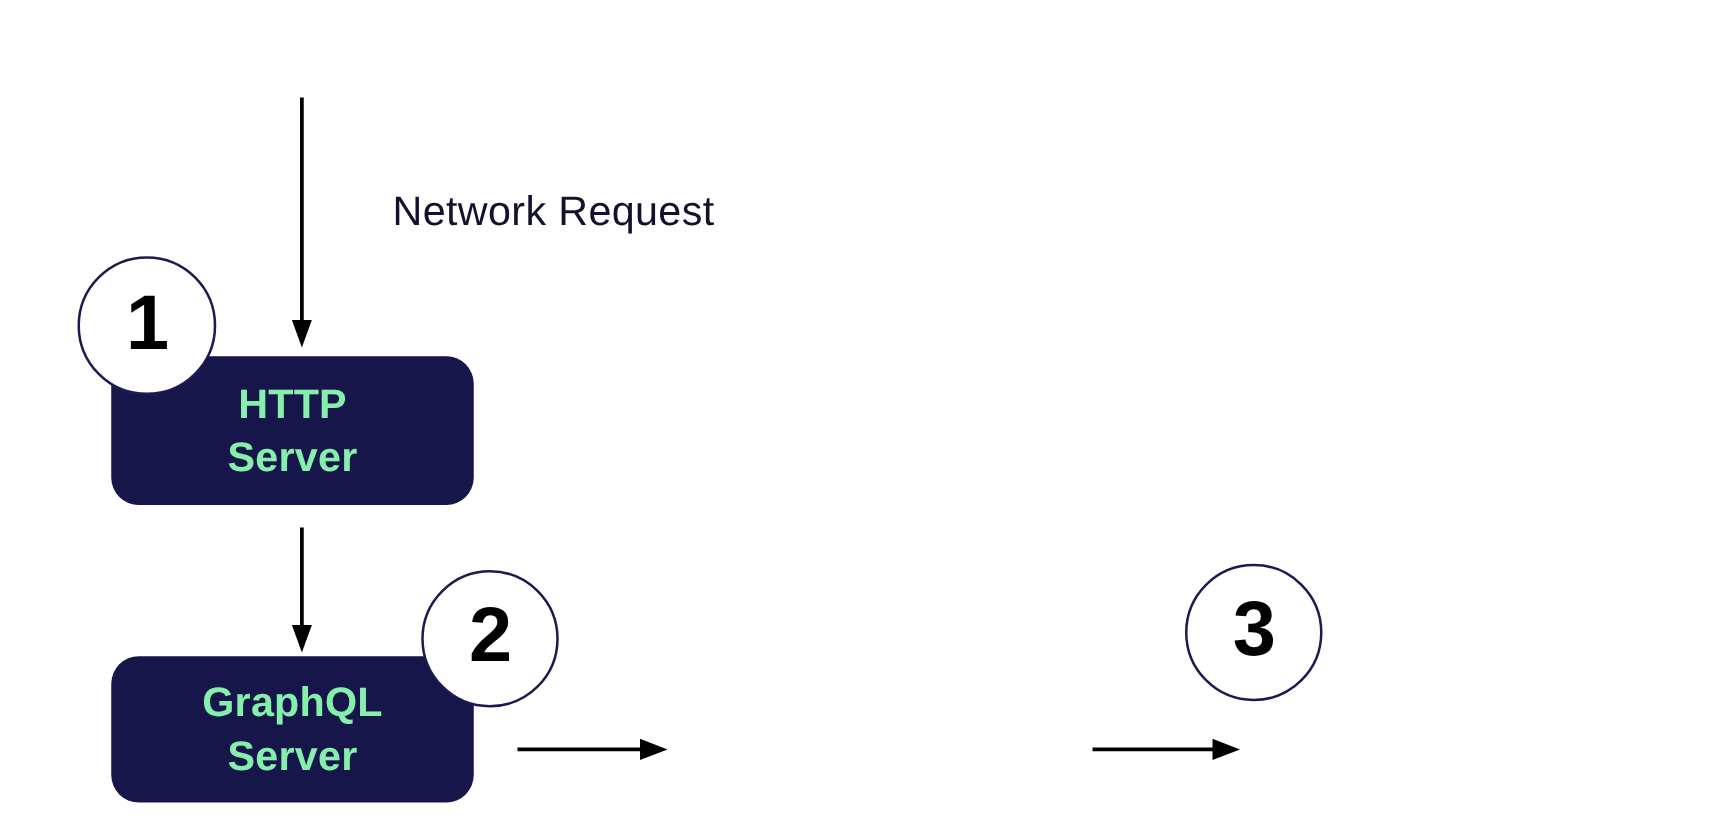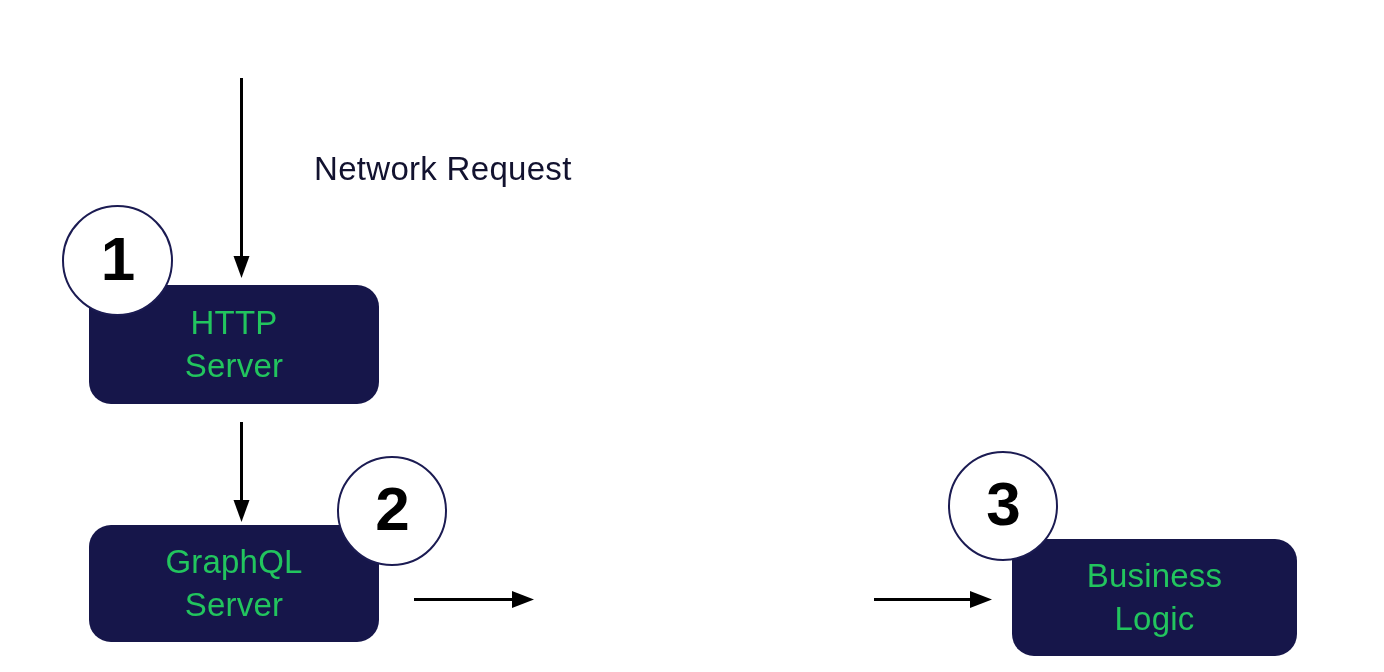--- a/index.html
+++ b/index.html
@@ -22,23 +22,23 @@
 
   
   .node {
     position: absolute;
     background: #16164a;
     border-radius: 22px;
     display: flex;
     align-items: center;
     justify-content: center;
     text-align: center;
-    color: #22c55e;
+    color: #86efac;
     font-size: 33px;
-    font-weight: 400;
+    font-weight: 700;
     line-height: 1.28;
     letter-spacing: 0.2px;
     box-sizing: border-box;
     padding: 4px 10px;
     z-index: 2;
   }
   .node-label {
     display: block;
     white-space: pre-line;
   }
@@ -134,22 +134,18 @@
     <line x1="6" y1="15.5" x2="112" y2="15.5" stroke="#000000" stroke-width="3"></line>
     <polygon points="126,15.5 104,7 104,24" fill="#000000"></polygon>
   </svg>
 
 
   <svg id="arrow-res-biz" class="arrow-svg" viewBox="0 0 130 32" xmlns="http://www.w3.org/2000/svg">
     <line x1="6" y1="15.5" x2="110" y2="15.5" stroke="#000000" stroke-width="3"></line>
     <polygon points="124,15.5 102,7 102,24" fill="#000000"></polygon>
   </svg>
 
-  <div id="node-business" class="node">
-    <span class="node-label">Business
-Logic</span>
-  </div>
 
   <div id="badge-3" class="badge">
     <span class="badge-num">3</span>
   </div>
 
 </div>
 
 </body></html>

